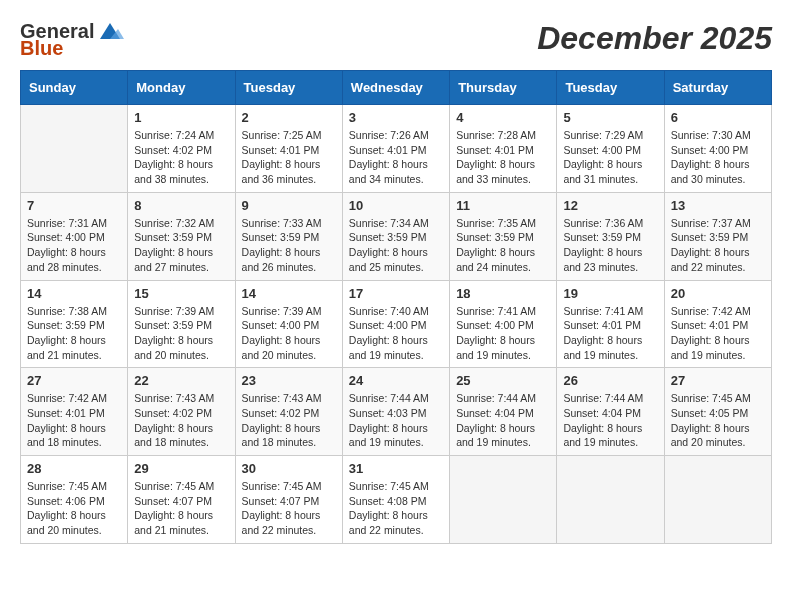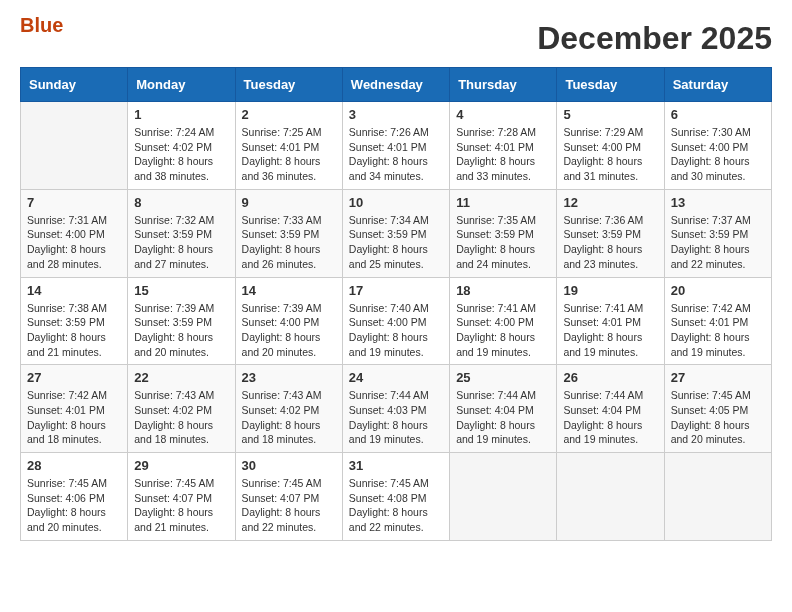--- a/index.html
+++ b/index.html
@@ -25,20 +25,21 @@
       display: flex;
       align-items: center;
     }
     .title-section {
       text-align: right;
     }
     .month-title {
       font-size: 32px;
       font-weight: bold;
       color: #333;
+      font-style: italic;
     }
     .location-title {
       font-size: 14px;
       color: #555;
     }
     .calendar {
       width: 100%;
       border-collapse: collapse;
       border: 1px solid #ccc;
     }
@@ -76,20 +77,27 @@
     }
     .empty-cell {
       background: #f5f5f5 !important;
     }
   </style>
 </head>
 <body>
 
 <div class="header">
   <div class="logo">
+    <div class="logo-row">
+      <span style="font-size:20px;font-weight:bold;color:#333;">General</span>
+      <svg width="28" height="22" viewBox="0 0 28 22" style="margin-left:2px;">
+        <polygon points="4,18 14,2 24,18" fill="#1a6bb5"></polygon>
+        <polygon points="14,18 22,8 28,18" fill="#5aa0e0" opacity="0.7"></polygon>
+      </svg>
+    </div>
     <span style="font-size:20px;font-weight:bold;color:#c2410c;margin-top:-6px;">Blue</span>
   </div>
   <div class="title-section">
     <div class="month-title">December 2025</div>
   </div>
 </div>
 
 <table class="calendar">
   <thead>
     <tr id="days-header">

